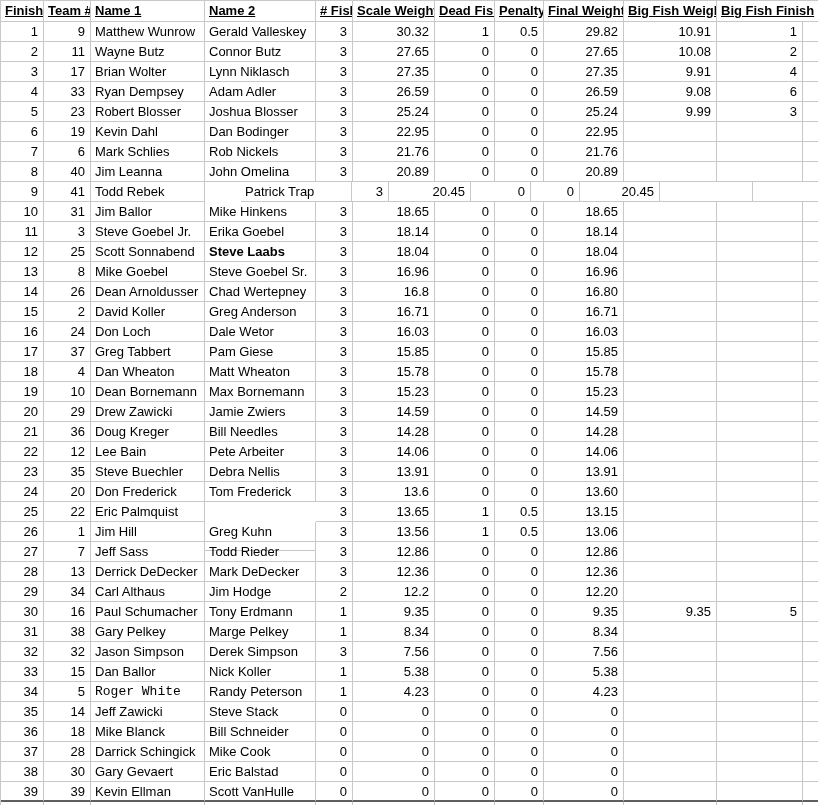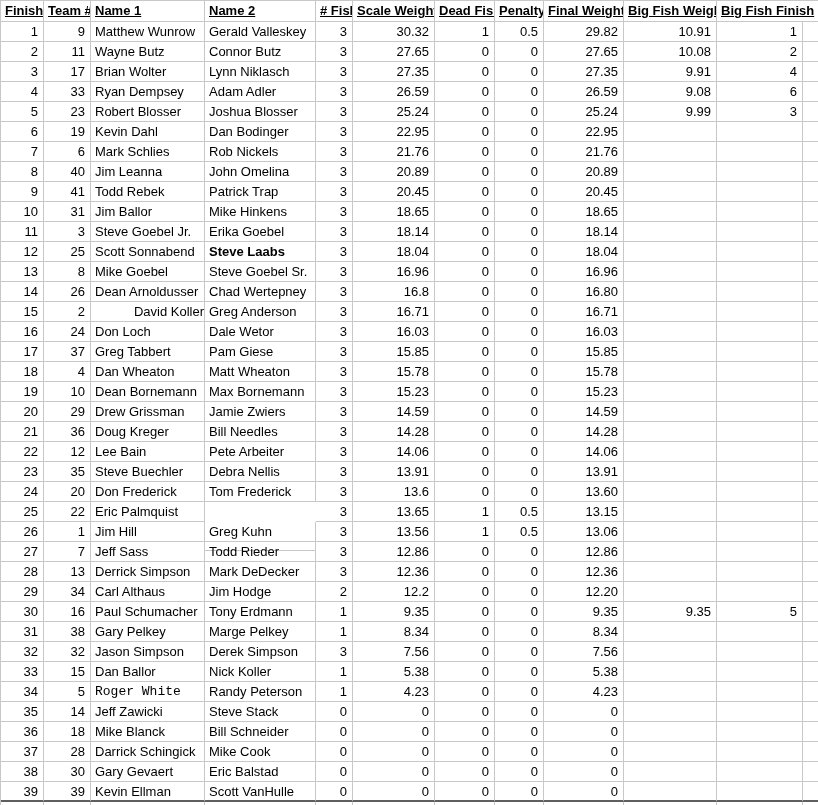--- a/index.html
+++ b/index.html
@@ -167,21 +167,21 @@
         <div class="cell num" style="width: 49px;">0</div>
         <div class="cell num" style="width: 80px;">20.89</div>
         <div class="cell num" style="width: 93px;"></div>
         <div class="cell num" style="width: 86px;"></div>
         <div class="cell sliver" style="width: 16px;"></div>
       </div>
       <div class="row body-row">
         <div class="cell num" style="width: 43px;">9</div>
         <div class="cell num" style="width: 47px;">41</div>
         <div class="cell txt" style="width: 114px;">Todd Rebek</div>
-        <div class="cell txt" style="width: 111px;">Patrick Trap</div>
+        <div class="cell txt" style="width: 111px; margin-left: 36px;">Patrick Trap</div>
         <div class="cell num" style="width: 37px;">3</div>
         <div class="cell num" style="width: 82px;">20.45</div>
         <div class="cell num" style="width: 60px;">0</div>
         <div class="cell num" style="width: 49px;">0</div>
         <div class="cell num" style="width: 80px;">20.45</div>
         <div class="cell num" style="width: 93px;"></div>
         <div class="cell num" style="width: 86px;"></div>
         <div class="cell sliver" style="width: 16px;"></div>
       </div>
       <div class="row body-row">
@@ -250,21 +250,21 @@
         <div class="cell num" style="width: 60px;">0</div>
         <div class="cell num" style="width: 49px;">0</div>
         <div class="cell num" style="width: 80px;">16.80</div>
         <div class="cell num" style="width: 93px;"></div>
         <div class="cell num" style="width: 86px;"></div>
         <div class="cell sliver" style="width: 16px;"></div>
       </div>
       <div class="row body-row">
         <div class="cell num" style="width: 43px;">15</div>
         <div class="cell num" style="width: 47px;">2</div>
-        <div class="cell txt" style="width: 114px; text-align: right;">David Koller</div>
+        <div class="cell txt" style="width: 114px;">David Koller</div>
         <div class="cell txt" style="width: 111px;">Greg Anderson</div>
         <div class="cell num" style="width: 37px;">3</div>
         <div class="cell num" style="width: 82px;">16.71</div>
         <div class="cell num" style="width: 60px;">0</div>
         <div class="cell num" style="width: 49px;">0</div>
         <div class="cell num" style="width: 80px;">16.71</div>
         <div class="cell num" style="width: 93px;"></div>
         <div class="cell num" style="width: 86px;"></div>
         <div class="cell sliver" style="width: 16px;"></div>
       </div>
@@ -320,21 +320,21 @@
         <div class="cell num" style="width: 60px;">0</div>
         <div class="cell num" style="width: 49px;">0</div>
         <div class="cell num" style="width: 80px;">15.23</div>
         <div class="cell num" style="width: 93px;"></div>
         <div class="cell num" style="width: 86px;"></div>
         <div class="cell sliver" style="width: 16px;"></div>
       </div>
       <div class="row body-row">
         <div class="cell num" style="width: 43px;">20</div>
         <div class="cell num" style="width: 47px;">29</div>
-        <div class="cell txt" style="width: 114px;">Drew Grissman</div>
+        <div class="cell txt" style="width: 114px;">Drew Zawicki</div>
         <div class="cell txt" style="width: 111px;">Jamie Zwiers</div>
         <div class="cell num" style="width: 37px;">3</div>
         <div class="cell num" style="width: 82px;">14.59</div>
         <div class="cell num" style="width: 60px;">0</div>
         <div class="cell num" style="width: 49px;">0</div>
         <div class="cell num" style="width: 80px;">14.59</div>
         <div class="cell num" style="width: 93px;"></div>
         <div class="cell num" style="width: 86px;"></div>
         <div class="cell sliver" style="width: 16px;"></div>
       </div>
@@ -432,21 +432,21 @@
         <div class="cell num" style="width: 60px;">0</div>
         <div class="cell num" style="width: 49px;">0</div>
         <div class="cell num" style="width: 80px;">12.86</div>
         <div class="cell num" style="width: 93px;"></div>
         <div class="cell num" style="width: 86px;"></div>
         <div class="cell sliver" style="width: 16px;"></div>
       </div>
       <div class="row body-row">
         <div class="cell num" style="width: 43px;">28</div>
         <div class="cell num" style="width: 47px;">13</div>
-        <div class="cell txt" style="width: 114px;">Derrick Simpson</div>
+        <div class="cell txt" style="width: 114px;">Derrick DeDecker</div>
         <div class="cell txt" style="width: 111px;">Mark DeDecker</div>
         <div class="cell num" style="width: 37px;">3</div>
         <div class="cell num" style="width: 82px;">12.36</div>
         <div class="cell num" style="width: 60px;">0</div>
         <div class="cell num" style="width: 49px;">0</div>
         <div class="cell num" style="width: 80px;">12.36</div>
         <div class="cell num" style="width: 93px;"></div>
         <div class="cell num" style="width: 86px;"></div>
         <div class="cell sliver" style="width: 16px;"></div>
       </div>

